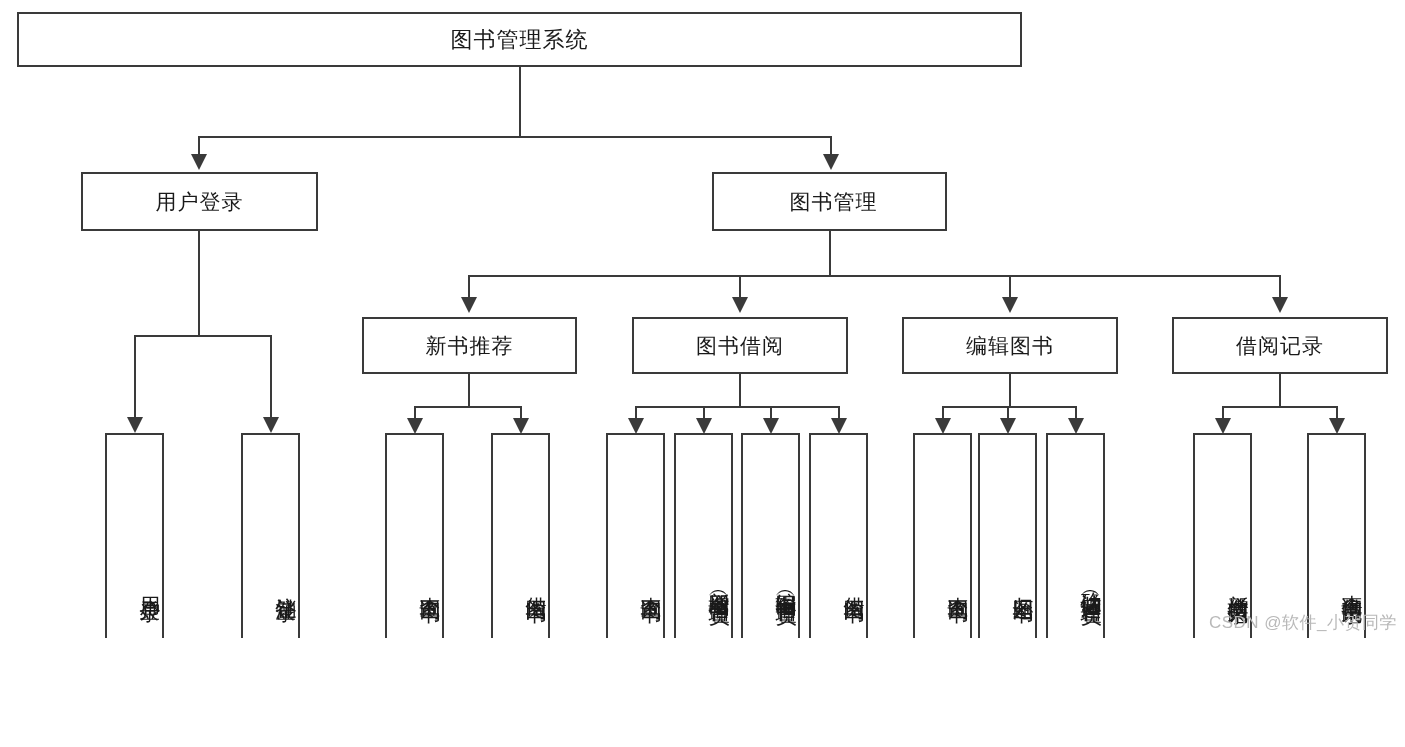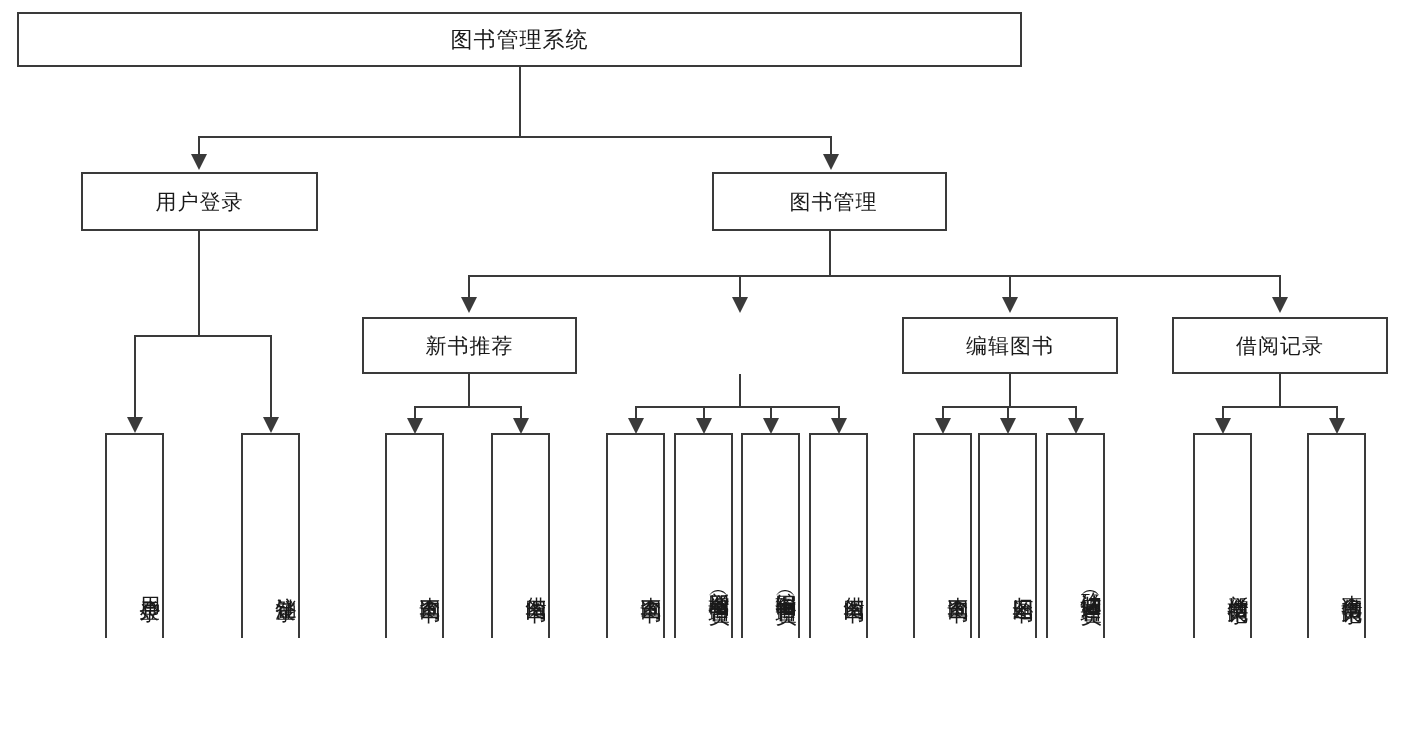--- a/index.html
+++ b/index.html
@@ -119,20 +119,23 @@
   <div class="edge edge-v" style="left:739px; top:275px; width:2px; height:24px;"></div>
   <div class="arrow" style="left:732px; top:297px;"></div>
   <div class="edge edge-v" style="left:1009px; top:275px; width:2px; height:24px;"></div>
   <div class="arrow" style="left:1002px; top:297px;"></div>
   <div class="edge edge-v" style="left:1279px; top:275px; width:2px; height:24px;"></div>
   <div class="arrow" style="left:1272px; top:297px;"></div>
 
   <div class="node node-h" style="left:362px; top:317px; width:215px; height:57px;">
     <span>新书推荐</span>
   </div>
+  <div class="node node-h" style="left:632px; top:317px; width:216px; height:57px;">
+    <span>图书借阅</span>
+  </div>
   <div class="node node-h" style="left:902px; top:317px; width:216px; height:57px;">
     <span>编辑图书</span>
   </div>
   <div class="node node-h" style="left:1172px; top:317px; width:216px; height:57px;">
     <span>借阅记录</span>
   </div>
 
   <div class="edge edge-v" style="left:468px; top:374px; width:2px; height:33px;"></div>
   <div class="edge edge-h" style="left:414px; top:406px; width:108px; height:2px;"></div>
   <div class="edge edge-v" style="left:414px; top:406px; width:2px; height:14px;"></div>
@@ -204,14 +207,15 @@
     <span class="vtext">确认归还（管理员）</span>
   </div>
 
   <div class="node node-v" style="left:1193px; top:433px; width:59px; height:302px;">
     <span class="vtext">新增借阅记录</span>
   </div>
   <div class="node node-v" style="left:1307px; top:433px; width:59px; height:302px;">
     <span class="vtext">查询借阅记录</span>
   </div>
 
+  <div id="watermark">CSDN @软件_小贺同学</div>
 
 </div>
 
 </body></html>

